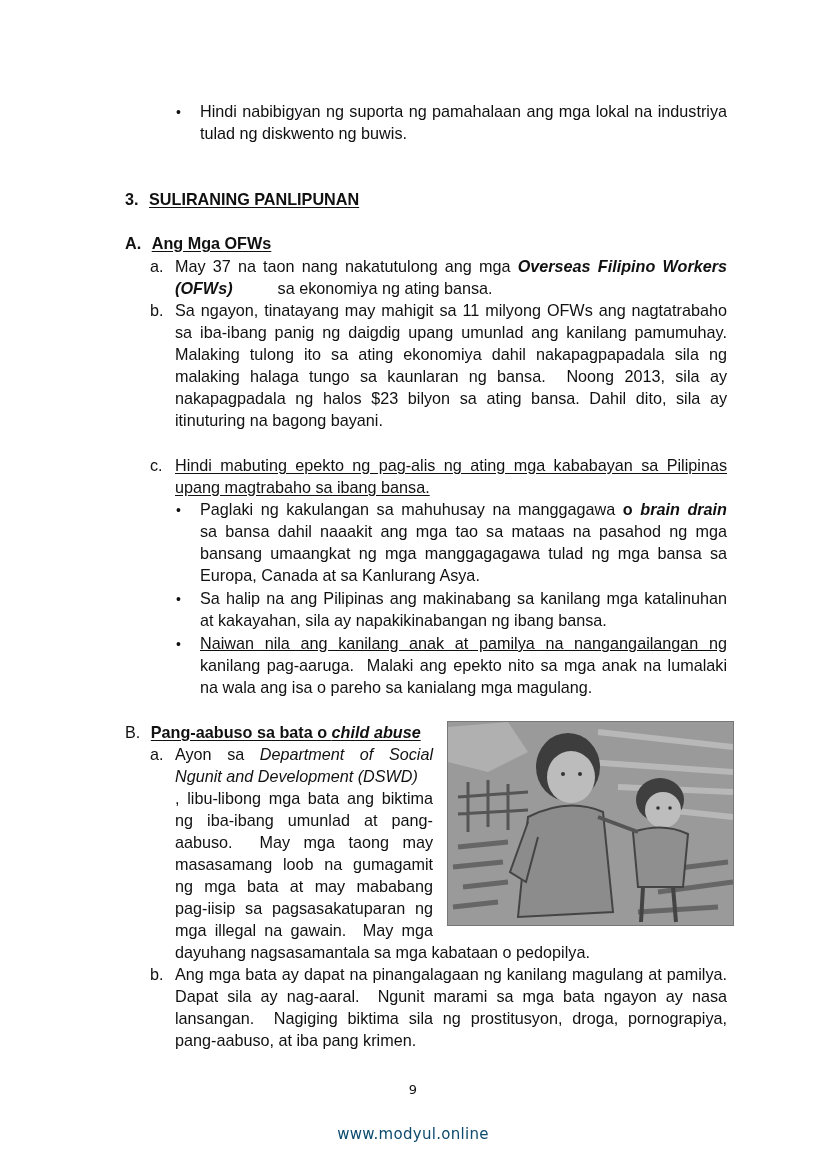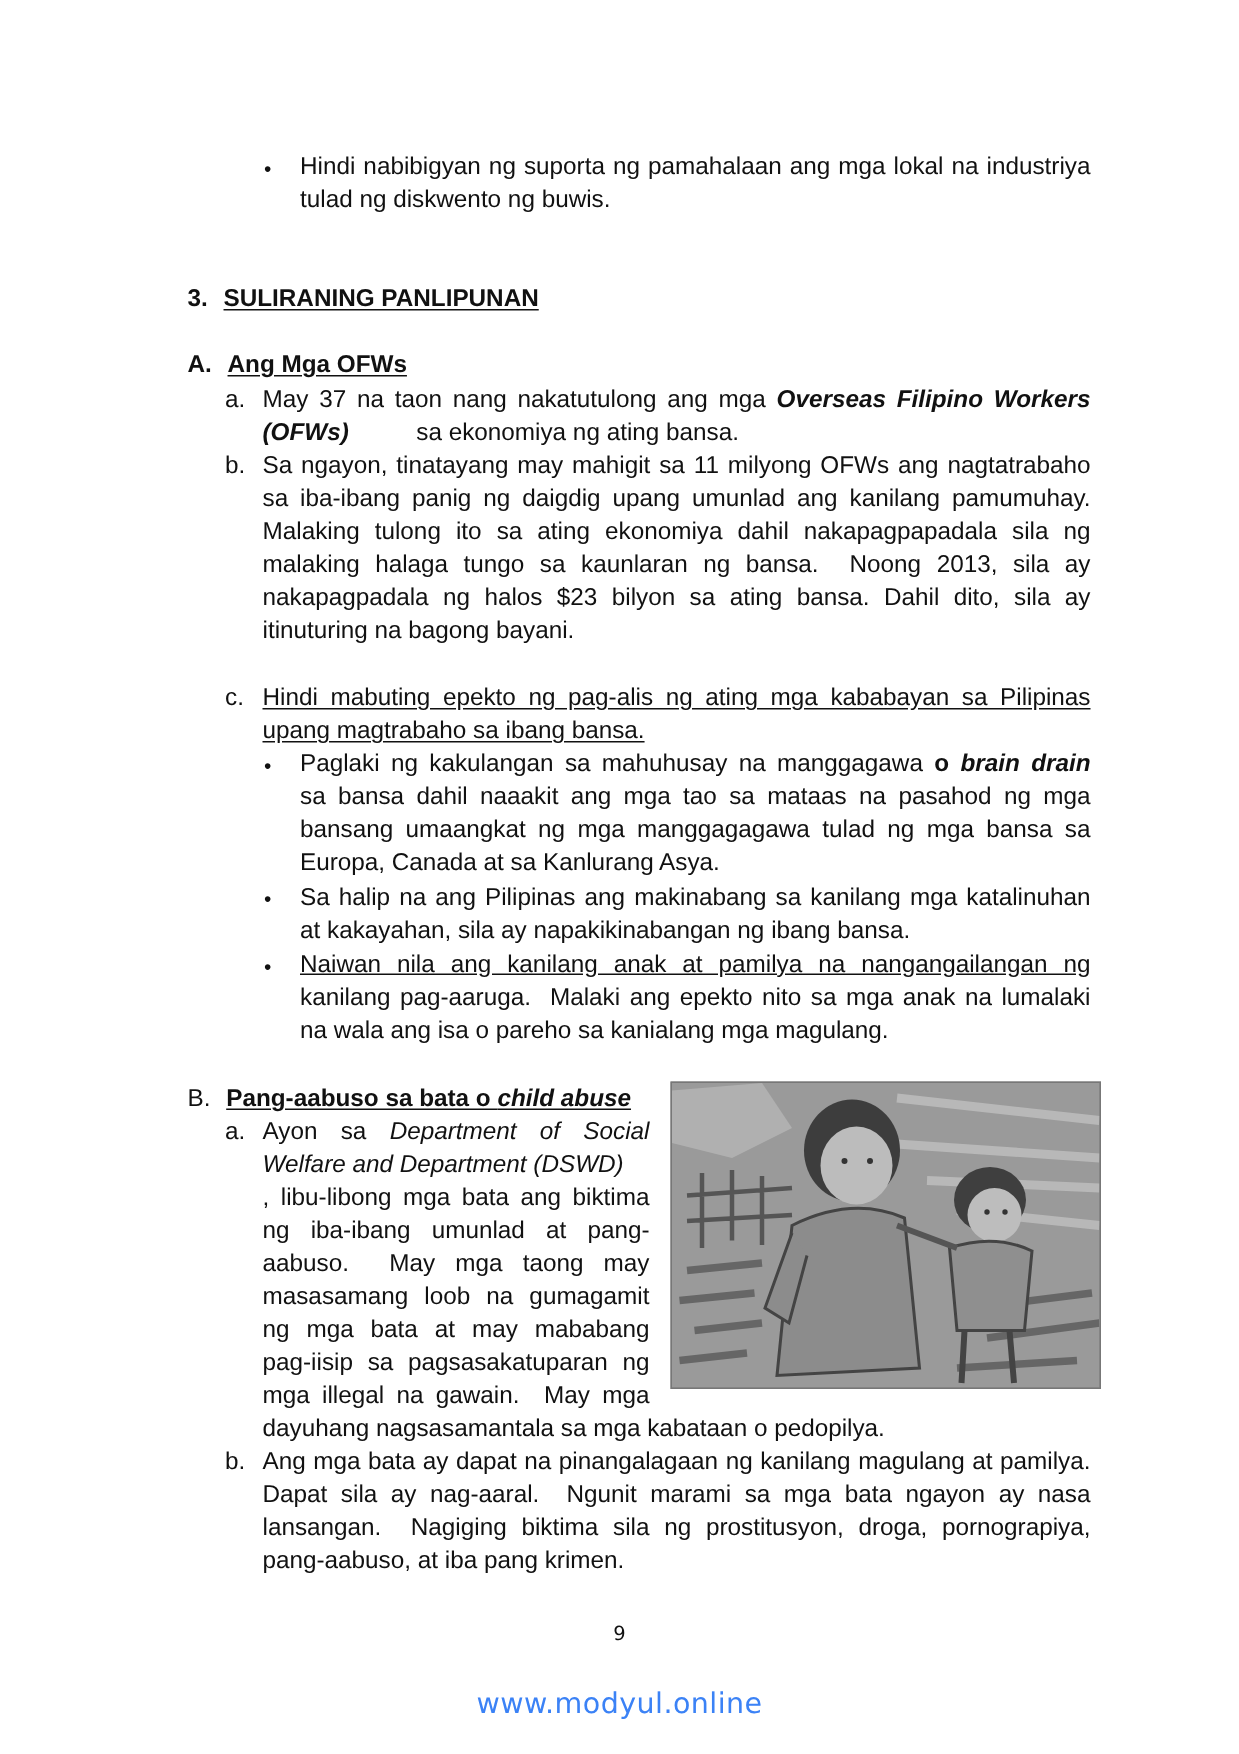--- a/index.html
+++ b/index.html
@@ -10,21 +10,21 @@
   .b { font-weight: bold; }
   .i { font-style: italic; }
   .u { text-decoration: underline; text-underline-offset: 2px; }
   .bullet { position: absolute; font-size: 14px; line-height: 22px; }
   .label { position: absolute; line-height: 22px; font-size: 16.2px; }
   .pic { position: absolute; left: 447px; top: 721px; width: 285px; height: 203px;
          background: #8e8e8e; border: 1px solid #777; overflow: hidden; }
   .pagenum { position: absolute; left: 0; width: 826px; top: 1082px; text-align: center;
              font-size: 13px; font-family: "DejaVu Sans", sans-serif; color: #111; }
   .watermark { position: absolute; left: 0; width: 826px; top: 1125px; text-align: center;
-               font-size: 19px; font-family: "DejaVu Sans", sans-serif; color: #3b82f6; letter-spacing: 0.3px; }
+               font-size: 15px; font-family: "DejaVu Sans", sans-serif; color: #0c4a6e; letter-spacing: 0.3px; }
 </style>
 </head>
 <body>
 
 <span class="bullet" style="left:176px; top:101px;">•</span>
 <div class="line just" style="left:200px; top:100px; width:527px;">Hindi nabibigyan ng suporta ng pamahalaan ang mga lokal na industriya</div>
 <div class="line" style="left:200px; top:122px;">tulad ng diskwento ng buwis.</div>
 
 <div class="line b" style="left:125px; top:188px;">
   <span>3.</span>
@@ -75,21 +75,21 @@
 
 <div class="line b" style="left:125px; top:721px;">
   <span class="label" style="position:static; font-weight:normal;">B.</span>
   <span class="u" style="margin-left:6px; white-space:pre;"><span>Pang-aabuso sa bata o </span><span class="i">child abuse</span></span>
 </div>
 
 <span class="label" style="left:150px; top:743px;">a.</span>
 <div class="line just" style="left:175px; top:743px; width:258px;">
   <span style="white-space:pre;">Ayon sa </span><span class="i">Department of Social</span>
 </div>
-<div class="line i" style="left:175px; top:765px;">Welfare and Department (DSWD)</div>
+<div class="line i" style="left:175px; top:765px;">Ngunit and Development (DSWD)</div>
 <div class="line just" style="left:175px; top:787px; width:258px;">, libu-libong mga bata ang biktima</div>
 <div class="line just" style="left:175px; top:809px; width:258px;">ng iba-ibang umunlad at pang-</div>
 <div class="line just" style="left:175px; top:831px; width:258px; white-space:pre-wrap;">aabuso.  May mga taong may</div>
 <div class="line just" style="left:175px; top:853px; width:258px;">masasamang loob na gumagamit</div>
 <div class="line just" style="left:175px; top:875px; width:258px;">ng mga bata at may mababang</div>
 <div class="line just" style="left:175px; top:897px; width:258px;">pag-iisip sa pagsasakatuparan ng</div>
 <div class="line just" style="left:175px; top:919px; width:258px; white-space:pre-wrap;">mga illegal na gawain.  May mga</div>
 <div class="line" style="left:175px; top:941px;">dayuhang nagsasamantala sa mga kabataan o pedopilya.</div>
 
 <div class="pic">

